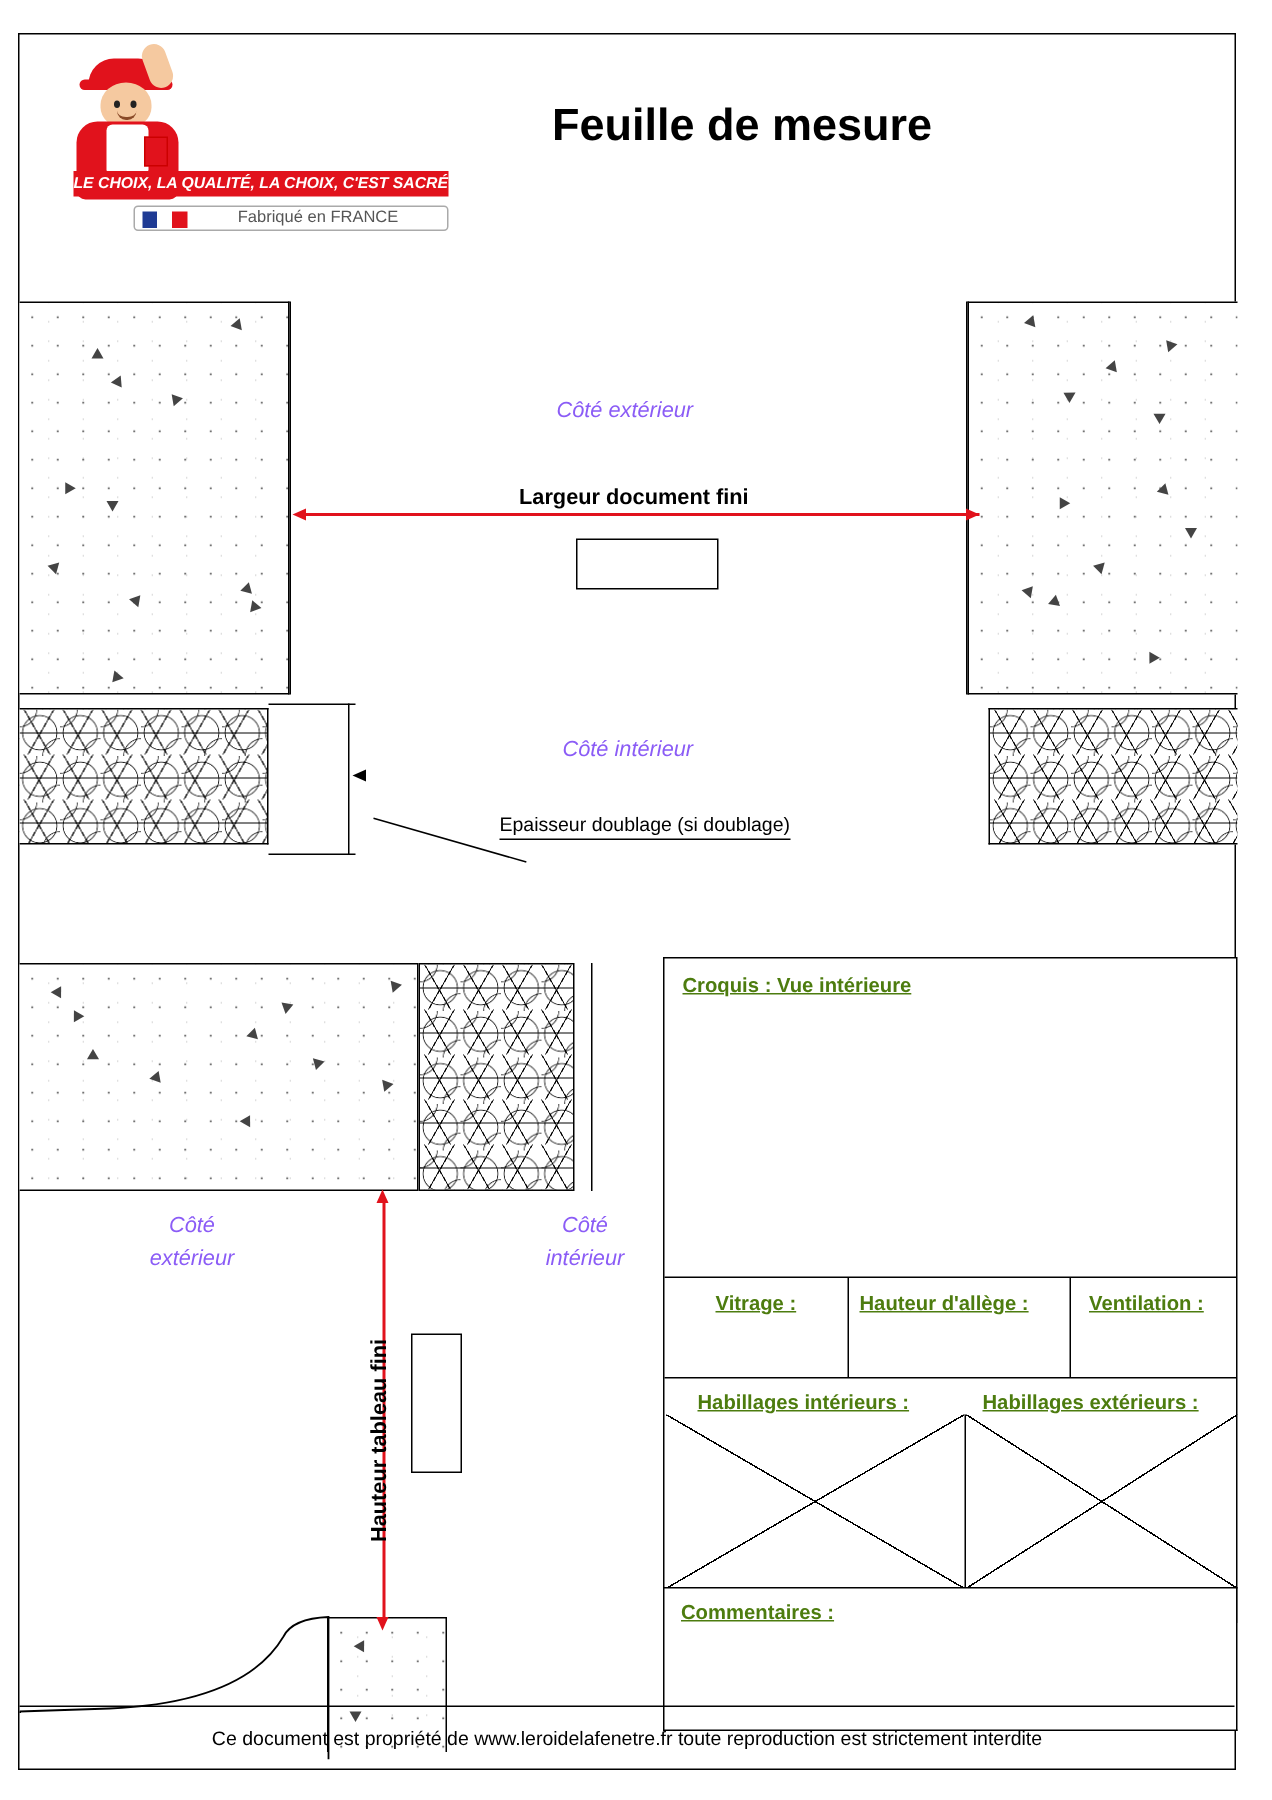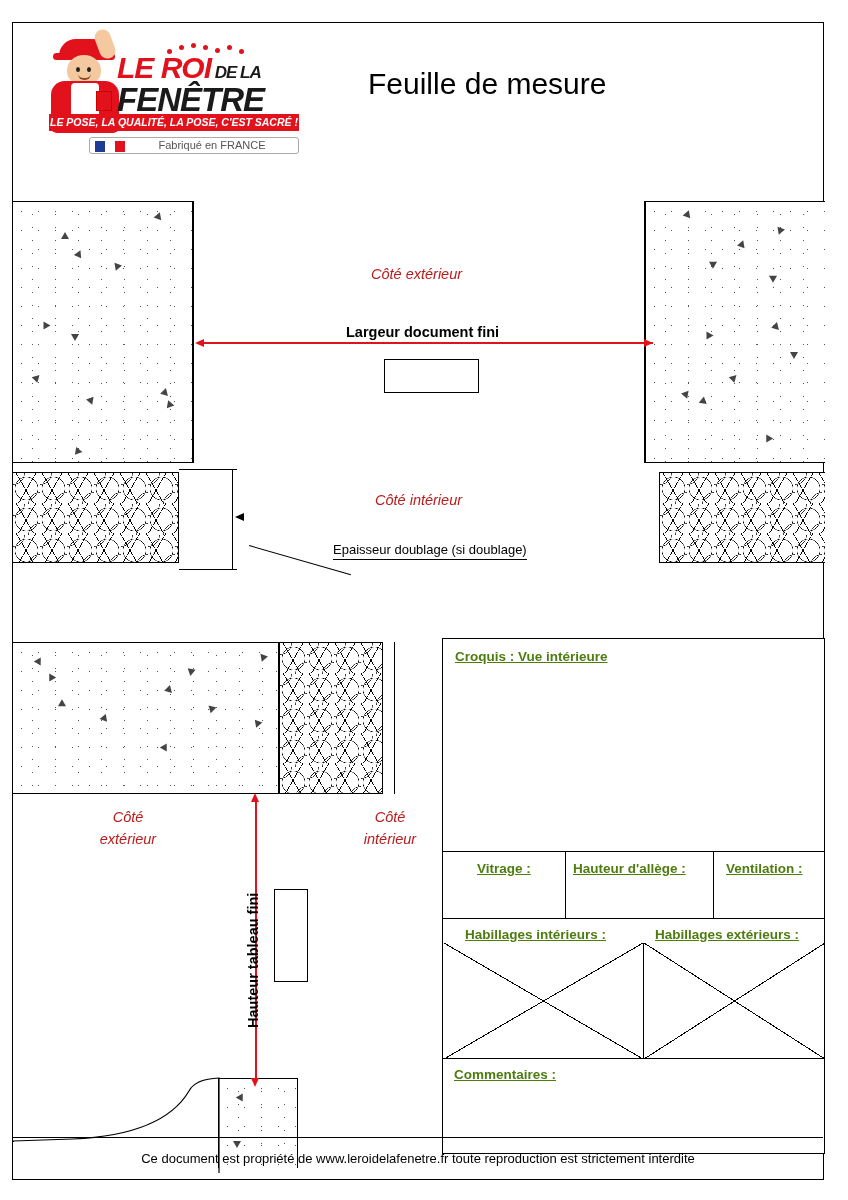--- a/index.html
+++ b/index.html
@@ -148,21 +148,21 @@
     text-align: center;
     padding-left: 36px;
   }
   .flag {
     position: absolute; left: 5px; top: 3px;
     width: 30px; height: 11px;
     background: linear-gradient(to right, #1f3b94 0 33.3%, #ffffff 33.3% 66.6%, #e1121c 66.6% 100%);
   }
   .doc-title {
     position: absolute; left: 355px; top: 42px;
-    font-size: 30px; font-weight: normal;
+    font-size: 30px; font-weight: bold;
     color: #000;
     line-height: 38px;
     white-space: nowrap;
   }
 
   
   .drawings {
     position: absolute; left: 0; top: 150px;
     width: 812px; height: 965px;
   }
@@ -202,21 +202,21 @@
       linear-gradient(60deg, transparent 46%, #000 46%, #000 48%, transparent 48%),
       linear-gradient(-60deg, transparent 46%, #000 46%, #000 48%, transparent 48%),
       linear-gradient(0deg, transparent 46%, #000 46%, #000 48%, transparent 48%);
     background-size: 26px 30px;
   }
 
   .lbl-italic {
     position: absolute;
     font-size: 14.5px;
     font-style: italic;
-    color: #b91c1c;
+    color: #8b5cf6;
     white-space: nowrap;
   }
   .lbl-bold {
     position: absolute;
     font-size: 14.5px;
     font-weight: bold;
     color: #000;
     white-space: nowrap;
   }
   .lbl-plain {
@@ -315,37 +315,22 @@
             <div class="mascot-smile"></div>
           </div>
           <div class="mascot-body">
             <div class="mascot-shirt">
               <div class="mascot-tool"></div>
             </div>
           </div>
           <div class="mascot-arm"></div>
         </div>
 
-        <div class="logo-text">
-          <div class="logo-dots">
-            <span style="left:2px;  top:6px;"></span>
-            <span style="left:14px; top:2px;"></span>
-            <span style="left:26px; top:0px;"></span>
-            <span style="left:38px; top:2px;"></span>
-            <span style="left:50px; top:5px;"></span>
-            <span style="left:62px; top:2px;"></span>
-            <span style="left:74px; top:6px;"></span>
-          </div>
-          <div class="logo-line1">
-            <span class="red">LE ROI</span><span class="small"> DE LA</span>
-          </div>
-          <div class="logo-line2">FENÊTRE</div>
-        </div>
-
-        <div class="logo-slogan">LE POSE, LA QUALITÉ, LA POSE, C'EST SACRÉ !</div>
+
+        <div class="logo-slogan">LE CHOIX, LA QUALITÉ, LA CHOIX, C'EST SACRÉ !</div>
       </div>
 
       <div class="logo-made">
         <div class="flag"></div>
         <span>Fabriqué en FRANCE</span>
       </div>
     </div>
 
     <div class="doc-title">
       <div>Feuille de mesure</div>

